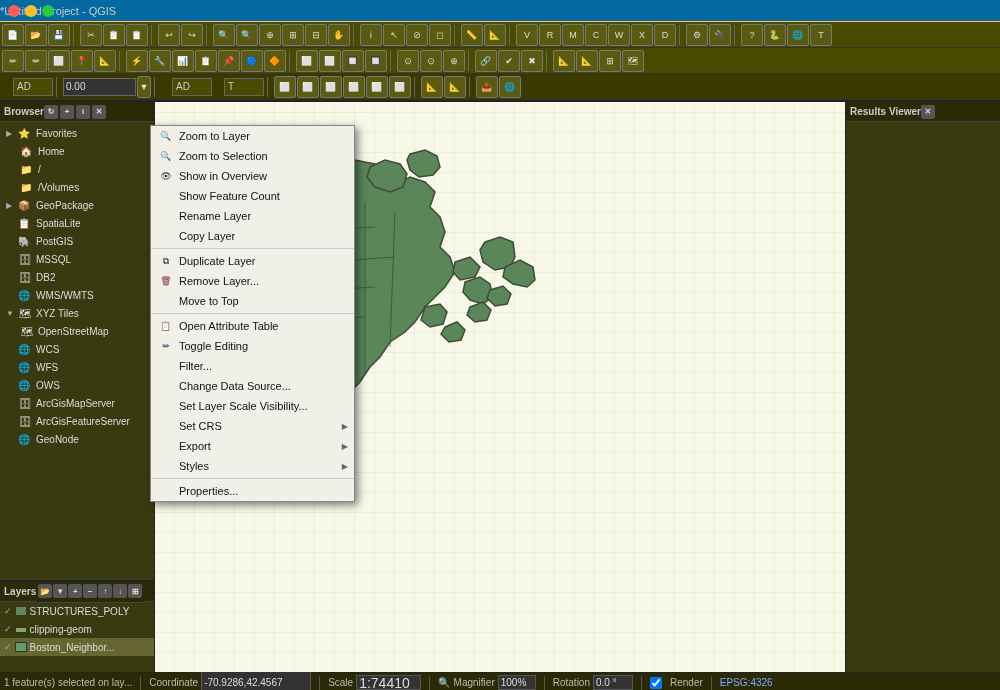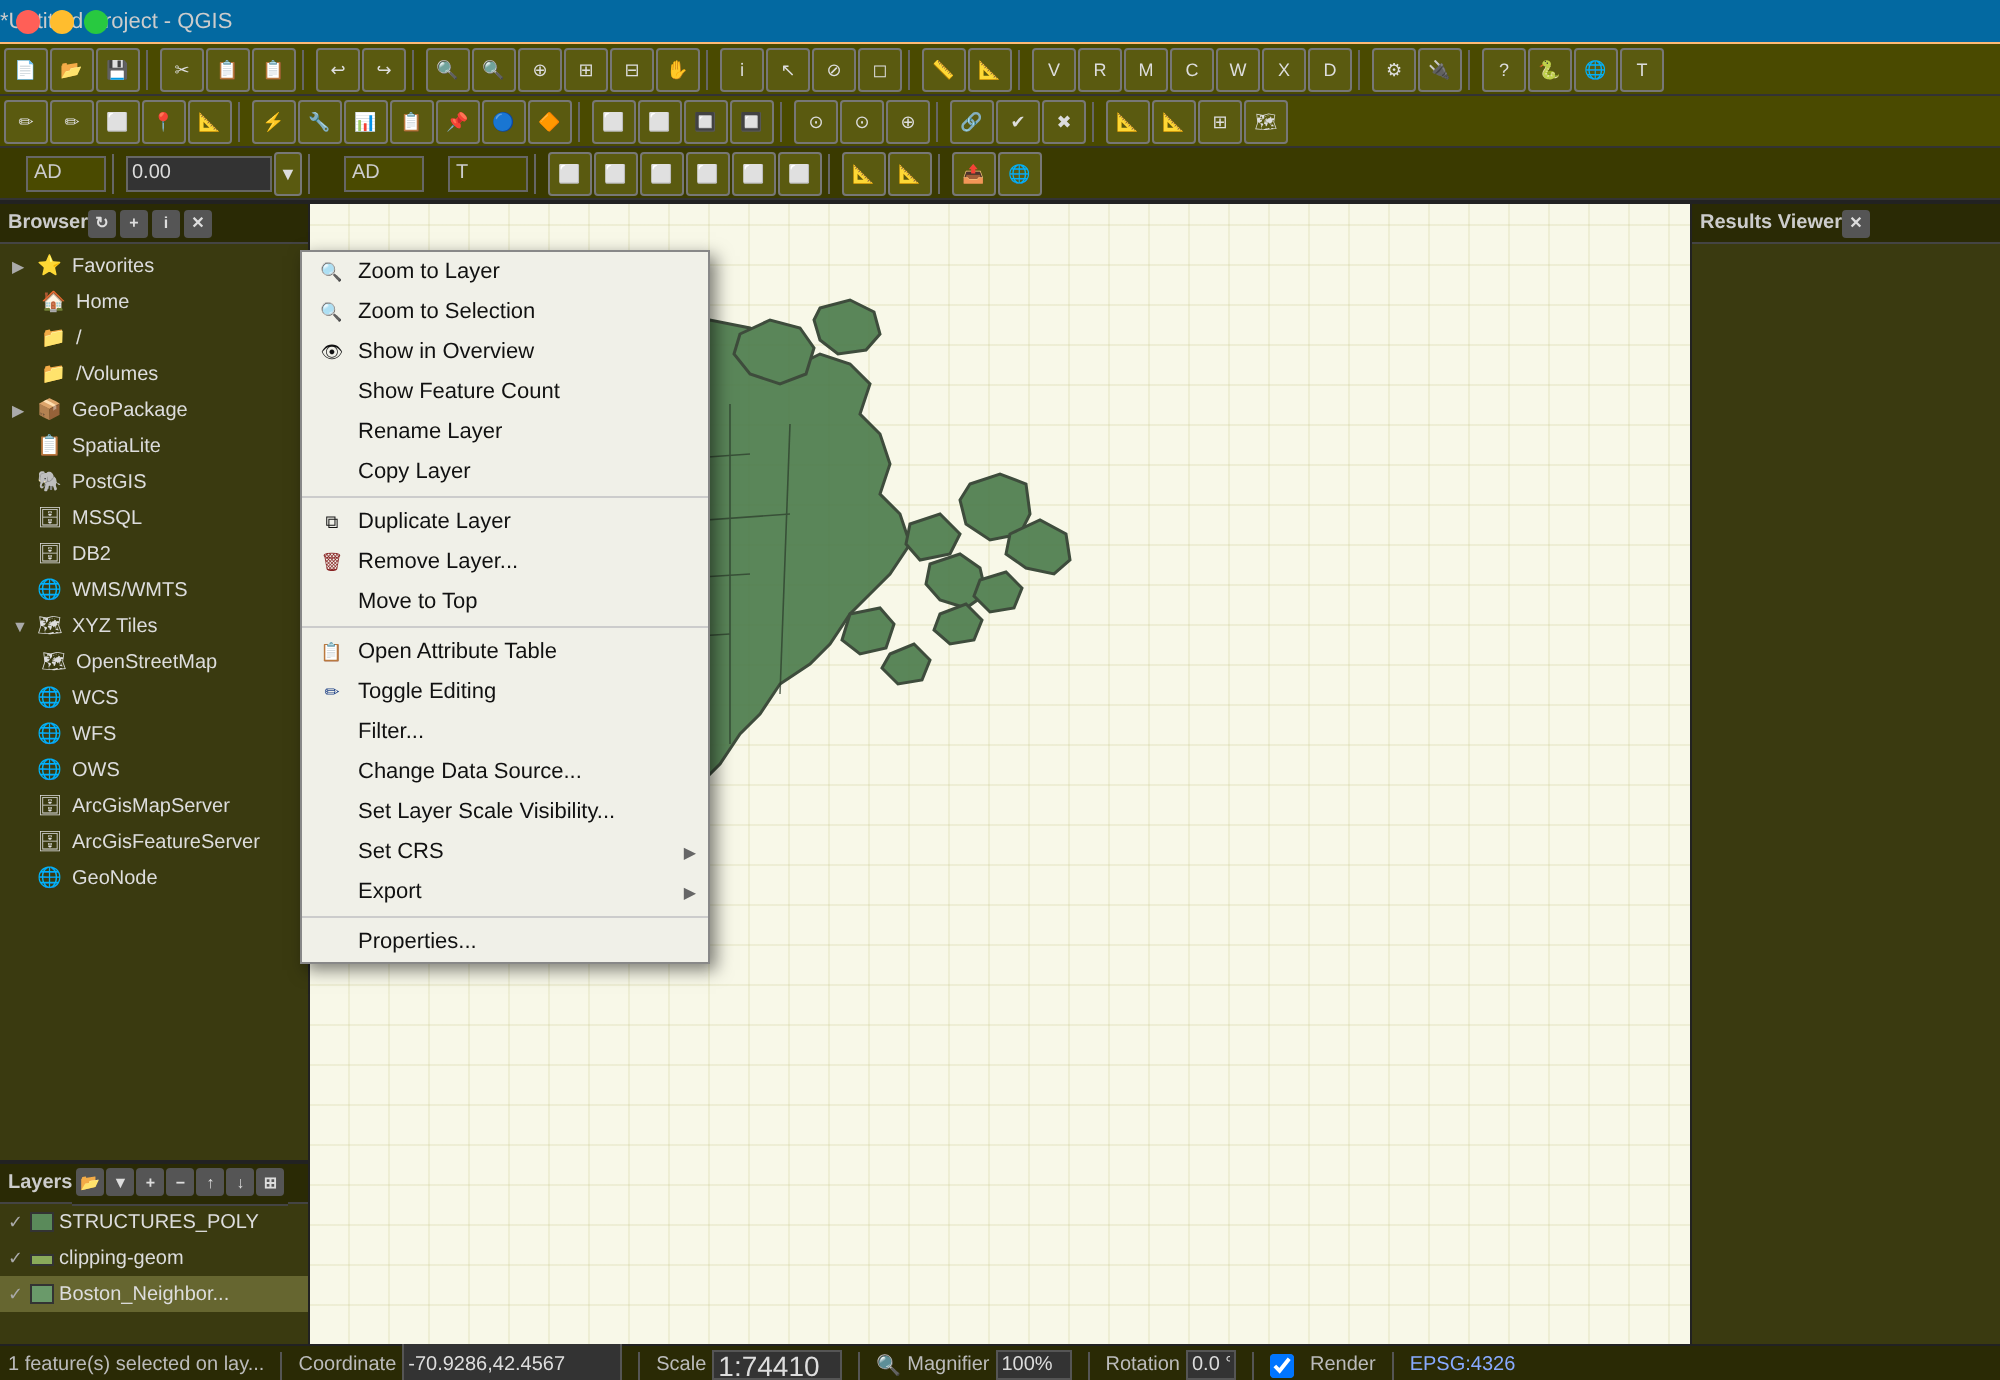--- a/index.html
+++ b/index.html
@@ -613,20 +613,24 @@
     <span class="cm-icon"> </span>
     <span>Set Layer Scale Visibility...</span>
   </div>
   <div class="cm-item has-sub">
     <span class="cm-icon"> </span>
     <span>Set CRS</span>
   </div>
   <div class="cm-item has-sub">
     <span class="cm-icon"> </span>
     <span>Export</span>
+  </div>
+  <div class="cm-item has-sub">
+    <span class="cm-icon"> </span>
+    <span>Styles</span>
   </div>
   <div class="cm-sep"></div>
   <div class="cm-item">
     <span class="cm-icon"> </span>
     <span>Properties...</span>
   </div>
 </div>
 
 <div id="statusbar">
   <span>1 feature(s) selected on lay...</span>
@@ -642,20 +646,20 @@
   </span>
   <div class="status-sep"></div>
   <span class="status-item">
     <span class="status-item">🔍</span>
     <span>Magnifier</span>
     <input style="width: 38px; height: 15px; background: rgb(51, 51, 51); border: 1px solid rgb(85, 85, 85); color: rgb(221, 221, 221); font-size: 10px; padding: 0px 2px;" value="100%">
   </span>
   <div class="status-sep"></div>
   <span class="status-item">
     <span>Rotation</span>
-    <input style="width: 25px; height: 15px; background: rgb(51, 51, 51); border: 1px solid rgb(85, 85, 85); color: rgb(221, 221, 221); font-size: 10px; padding: 0px 2px;" value="0.0 °">
+    <input style="width: 40px; height: 15px; background: rgb(51, 51, 51); border: 1px solid rgb(85, 85, 85); color: rgb(221, 221, 221); font-size: 10px; padding: 0px 2px;" value="0.0 °">
   </span>
   <div class="status-sep"></div>
   <input type="checkbox" checked="" style="width: 12px; height: 12px;">
   <span>Render</span>
   <div class="status-sep"></div>
   <span style="color:#88aaff;cursor:pointer">EPSG:4326</span>
 </div>
 
 </body></html>

